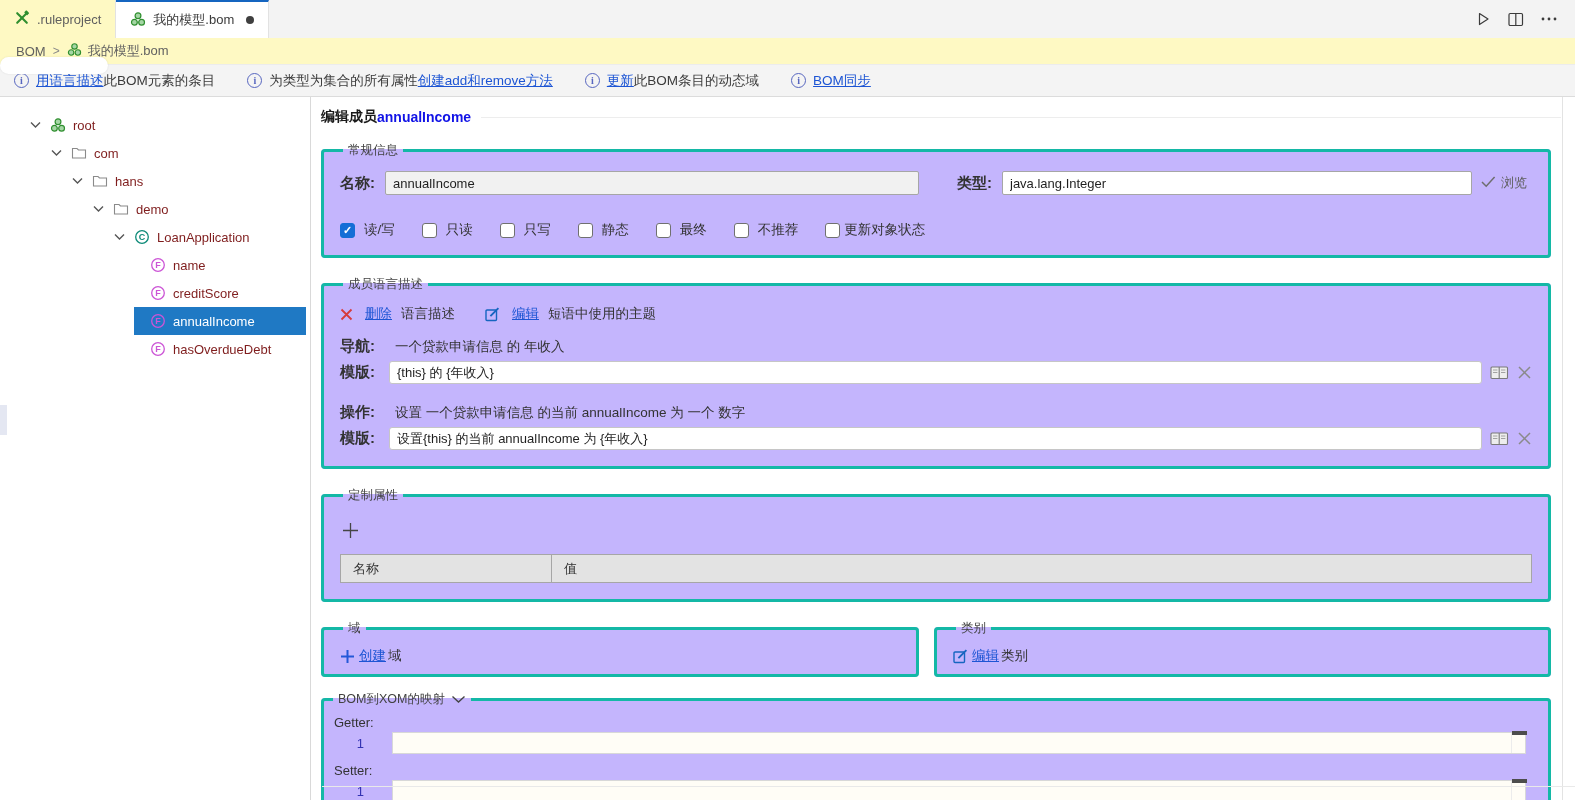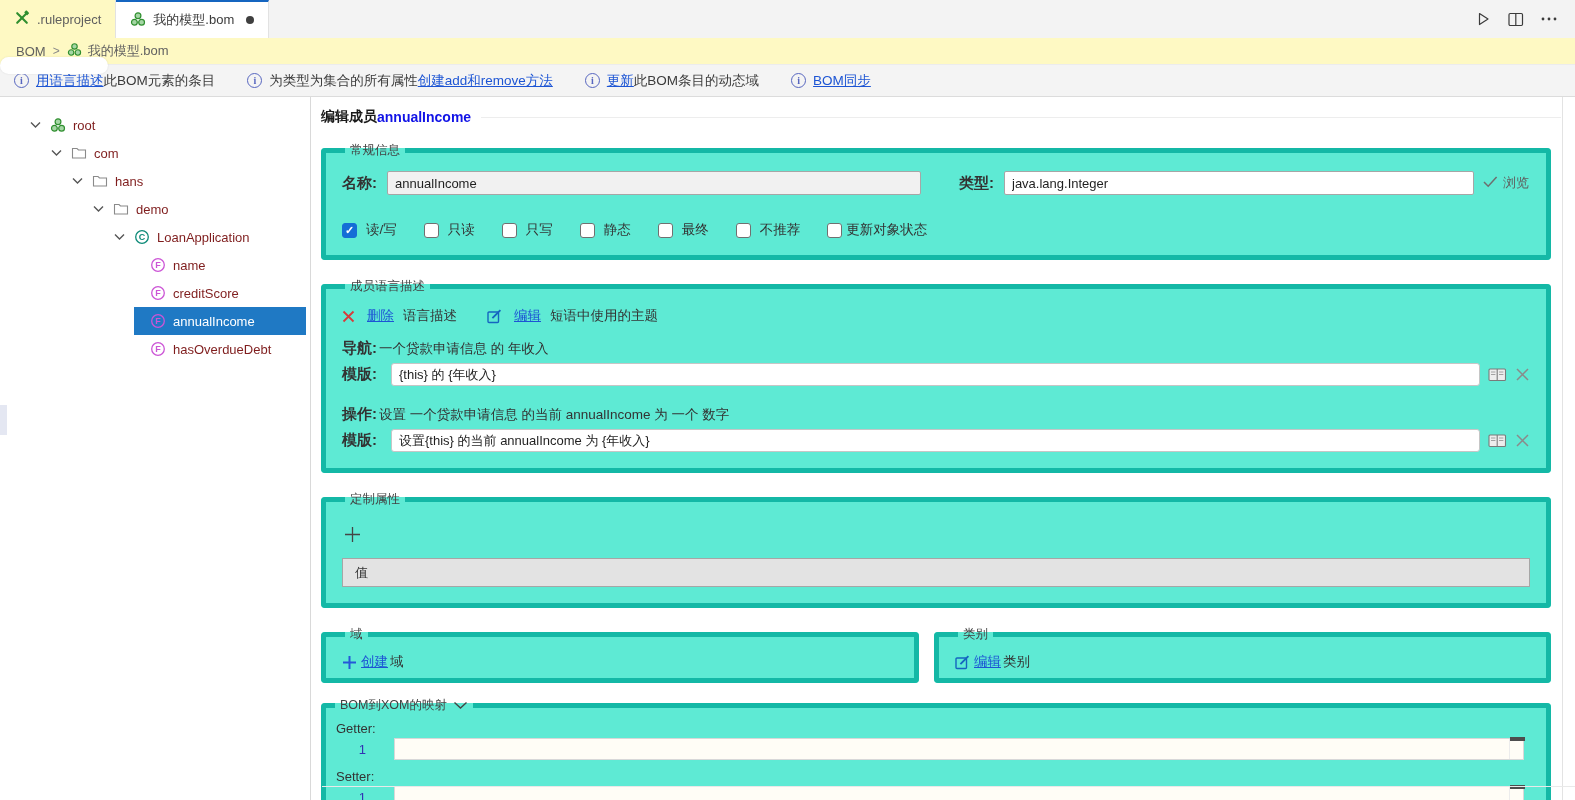--- a/index.html
+++ b/index.html
@@ -48,22 +48,22 @@
   .editor { flex:1; padding:10px 0 0 10px; position:relative; }
   .right-rule { position:absolute; left:1562px; top:97px; height:703px; width:1px; background:#e3e3e3; }
   .bottom-rule { position:absolute; left:322px; right:0; top:786px; height:1px; background:#e9e9e9; }
 
   .editor-title { display:flex; align-items:center; margin:0 0 15px 0; height:20px; }
   .editor-title b { font-size:14px; }
   .t-prefix { color:#1a1a1a; }
   .t-member { color:#1113e6; }
   .editor-title .hline { flex:1; height:1px; background:#ededed; margin:0 14px 0 10px; }
 
-  fieldset { border:5px solid #14b8a6; border-radius:4px; margin:0 24px 18px 0;
-    padding:12px 16px 16px; background:#5eead4; }
+  fieldset { border:3px solid #14b8a6; border-radius:4px; margin:0 24px 18px 0;
+    padding:12px 16px 16px; background:#c4b5fd; }
   legend { font-size:12.5px; color:#424242; padding:0 5px; margin-left:3px; }
   legend .lg-wrap { display:flex; align-items:center; gap:6px; }
 
   .text-input { height:24px; border:1px solid #a6a6a6; border-radius:2px; font-size:13px;
     padding:0 7px; color:#1f1f1f; background:#fff; font-family:"Liberation Sans", sans-serif; outline:none; }
   .form-row { display:flex; align-items:center; }
   .lbl { font-size:15px; color:#333; white-space:nowrap;font-weight:bold; }
   .name-input { width:534px; margin-left:10px; background:#f1f1f1; }
   .type-lbl { margin-left:38px; }
   .type-input { width:470px; margin-left:10px; }
@@ -74,21 +74,21 @@
   .cb { width:15px; height:15px; min-width:15px; border:1.6px solid #707070; border-radius:3px;
     background:#fff; cursor:pointer; display:flex; align-items:center; justify-content:center; }
   .cb.checked { background:#146ed6; border-color:#146ed6; }
   .cb.checked::after { content:"\2713"; color:#fff; font-size:11px; font-weight:bold; line-height:1; }
   .cb-label { margin:0 27px 0 9px; font-size:13.5px; color:#333; }
   .cb-label.tight { margin-left:4px; margin-right:0; }
 
   .verb-actions { display:flex; align-items:center; gap:30px; font-size:13.5px; color:#333; }
   .verb-act { display:flex; align-items:center; gap:9px; cursor:pointer; }
   .verb-act .aicon { display:flex; align-items:center; margin-right:3px; }
-  .kv-row { display:flex; align-items:center; margin-top:14px; font-size:13.5px; color:#333; gap:2px; }
+  .kv-row { display:flex; align-items:center; margin-top:14px; font-size:13.5px; color:#333; gap:20px; }
   .tpl-row { display:flex; align-items:center; margin-top:5px; gap:8px; }
   .tpl-row .lbl { margin-right:6px; }
   .tpl-input { flex:1; height:23px; border:1px solid #c6c6c6; border-radius:3px; }
   .tpl-row .ic { display:flex; align-items:center; cursor:pointer; }
   .gap18 { margin-top:19px; }
 
   .plus-btn { width:24px; height:24px; display:flex; align-items:center; margin:2px 0 0 2px; cursor:pointer; }
   .props-table { margin-top:12px; border:1px solid #a6a6a6; display:flex; height:29px; background:#e3e3e3; }
   .props-col1 { width:211px; border-right:1px solid #a6a6a6; display:flex; align-items:center;
     padding-left:12px; font-size:13px; color:#333; }
@@ -437,20 +437,21 @@
       </fieldset>
 
       <fieldset>
         <legend>定制属性</legend>
         <div class="plus-btn">
           <svg width="17" height="17" viewBox="0 0 17 17">
               <path d="M8.5 1 V16 M1 8.5 H16" stroke="#454545" stroke-width="1.3" fill="none"></path>
             </svg>
         </div>
         <div class="props-table">
+          <div class="props-col1">名称</div>
           <div class="props-col2">值</div>
         </div>
       </fieldset>
 
       <div class="fs-row">
         <fieldset class="fs-domain">
           <legend>域</legend>
           <span class="inline-act">
             <span class="aicon">
               <svg width="15" height="15" viewBox="0 0 15 15">

